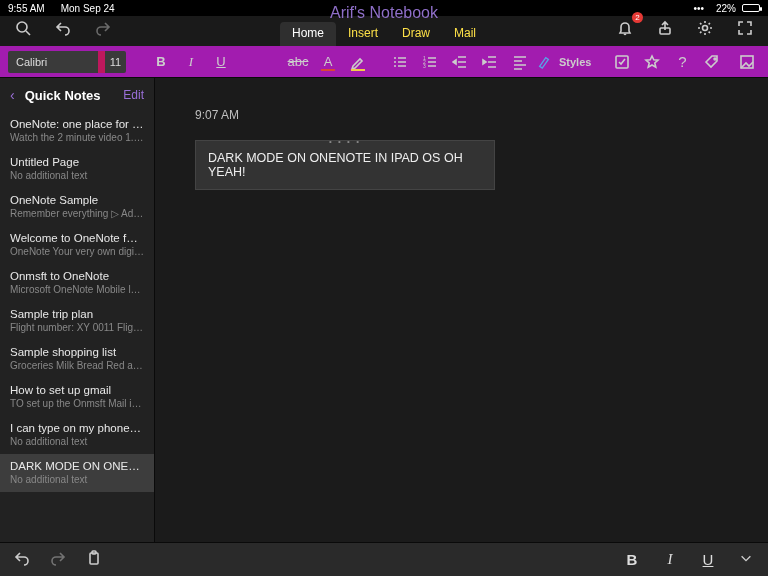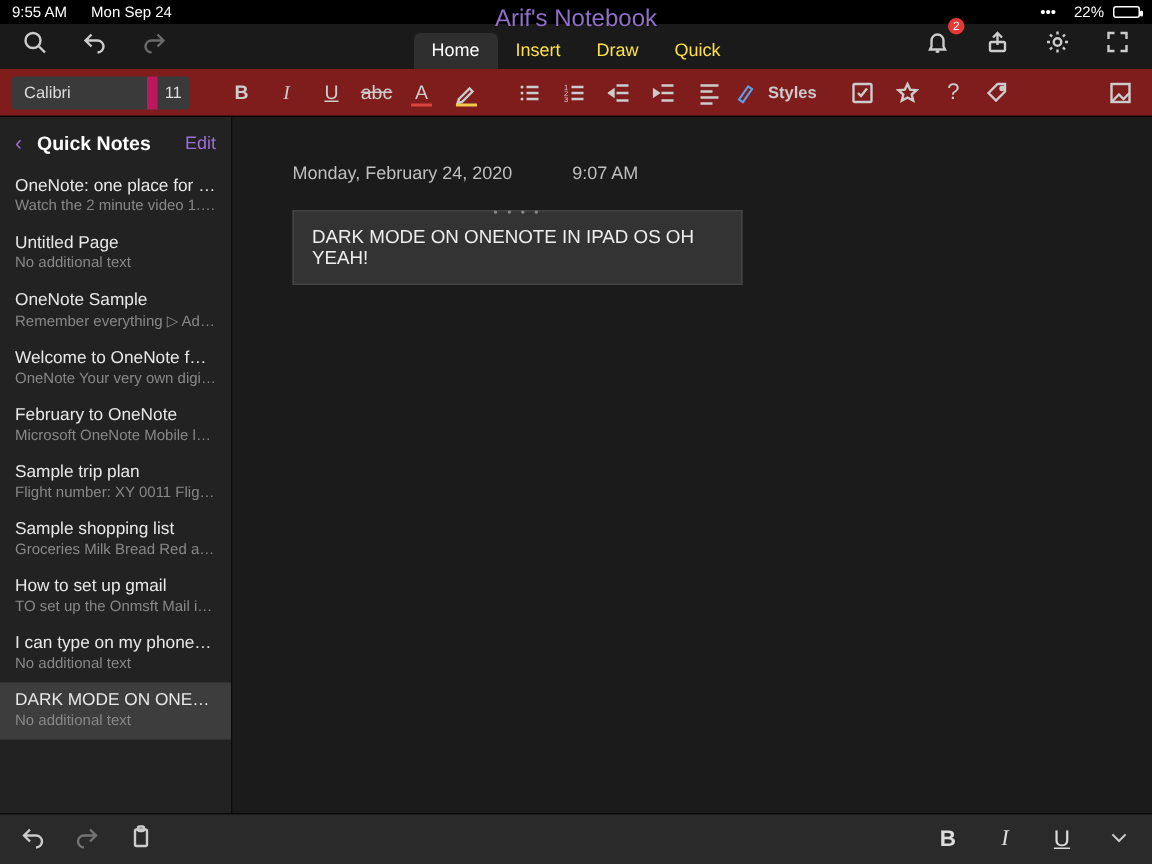--- a/index.html
+++ b/index.html
@@ -15,27 +15,27 @@
   
   .titlerow { height:30px; display:flex; align-items:flex-end; background:#1a1a1a; position:relative; }
   .titlerow .left-tools { display:flex; gap:14px; padding:0 10px 6px 10px; align-items:center;}
   .titlerow .center { position:absolute; left:0; right:0; display:flex; flex-direction:column; align-items:center; pointer-events:none;}
   .titlerow .center .nbname { font-size:16px; color:#8f6fc8; padding-top:2px;}
   .titlerow .right-tools { margin-left:auto; display:flex; gap:14px; padding:0 10px 6px 10px; align-items:center;}
   .tabs { display:flex; gap:0; pointer-events:auto; }
   .tab { font-size:12px; color:#fde047; padding:4px 12px 6px 12px; cursor:pointer; }
   .tab.active { background:#2f2f2f; color:#fff; border-radius:4px 4px 0 0; }
   
-  .ribbon { height:32px; background:#7f1d1d; display:flex; align-items:center; padding:0 8px; gap:4px; border-bottom:1px solid #0a0a0a;}
+  .ribbon { height:32px; background:#a21caf; display:flex; align-items:center; padding:0 8px; gap:4px; border-bottom:1px solid #0a0a0a;}
   .fontbox { background:#3a3a3a; height:22px; display:flex; align-items:center; border-radius:2px; }
   .fontname { width:90px; padding:0 8px; font-size:11px; color:#ddd; }
   .fontsize { width:28px; text-align:center; font-size:11px; color:#ddd; border-left:7px solid #be185d; height:100%; display:flex; align-items:center; justify-content:center;}
   .rbtn { width:26px; height:24px; display:flex; align-items:center; justify-content:center; color:#ccc; font-size:13px; cursor:pointer; }
   .rbtn svg { width:16px; height:16px; }
-  .strike { text-decoration:line-through; }
+  .strike { text-decoration:line-through;margin-left:47px; }
   .fontcolor { position:relative; }
   .ubar { position:absolute; bottom:3px; left:6px; right:6px; height:2px; }
   .styleslabel { font-size:11px; color:#ccc; padding:0 4px;font-weight:bold;}
   .spacer { flex:1; }
   
   .body { flex:1; display:flex; min-height:0; }
   .sidebar { width:155px; background:#222; display:flex; flex-direction:column; border-right:1px solid #0a0a0a;}
   .sbhead { display:flex; align-items:center; height:34px; padding:0 10px; font-size:13px; color:#fff; }
   .sbhead .back { color:#9a6fd8; margin-right:10px; font-size:14px;}
   .sbhead .title { font-weight:600; }
@@ -97,21 +97,21 @@
             <path d="M10 3 L14 7 L10 11 M14 7 h-8 a4 4 0 0 0 0 8"></path>
           </svg>
         </span>
     </div>
     <div class="center">
       <span class="nbname">Arif's Notebook</span>
       <div class="tabs">
         <div class="tab active">Home</div>
         <div class="tab">Insert</div>
         <div class="tab">Draw</div>
-        <div class="tab">Quick</div>
+        <div class="tab">Mail</div>
       </div>
     </div>
     <div class="right-tools">
       <span class="rbtn relpos">
         <svg viewBox="0 0 16 16">
             <path d="M4 11 V7 a4 4 0 0 1 8 0 v4 l1 2 H3 z"></path>
             <path d="M7 14 a1.5 1.5 0 0 0 2 0"></path>
           </svg>
         <span class="badge">2</span>
       </span>
@@ -236,21 +236,21 @@
           </div>
           <div class="note">
             <div class="t">OneNote Sample</div>
             <div class="s">Remember everything  ▷ Add Ta...</div>
           </div>
           <div class="note">
             <div class="t">Welcome to OneNote for Mac</div>
             <div class="s">OneNote  Your very own digital...</div>
           </div>
           <div class="note">
-            <div class="t">February to OneNote</div>
+            <div class="t">Onmsft to OneNote</div>
             <div class="s">Microsoft OneNote Mobile lets y...</div>
           </div>
           <div class="note">
             <div class="t">Sample trip plan</div>
             <div class="s">Flight number: XY 0011  Flight r...</div>
           </div>
           <div class="note">
             <div class="t">Sample shopping list</div>
             <div class="s">Groceries  Milk  Bread  Red appl...</div>
           </div>
@@ -264,21 +264,20 @@
           </div>
           <div class="note selected">
             <div class="t">DARK MODE ON ONENOTE...</div>
             <div class="s">No additional text</div>
           </div>
         </div>
     </div>
 
     <div class="editor">
       <div class="datetime">
-        <span>Monday, February 24, 2020</span>
         <span>9:07 AM</span>
       </div>
       <div class="contentbox">
         <span class="handle">• • • •</span>
         <span>DARK MODE ON ONENOTE IN IPAD OS OH YEAH!</span>
       </div>
     </div>
   </div>
 
   <div class="bottombar">

